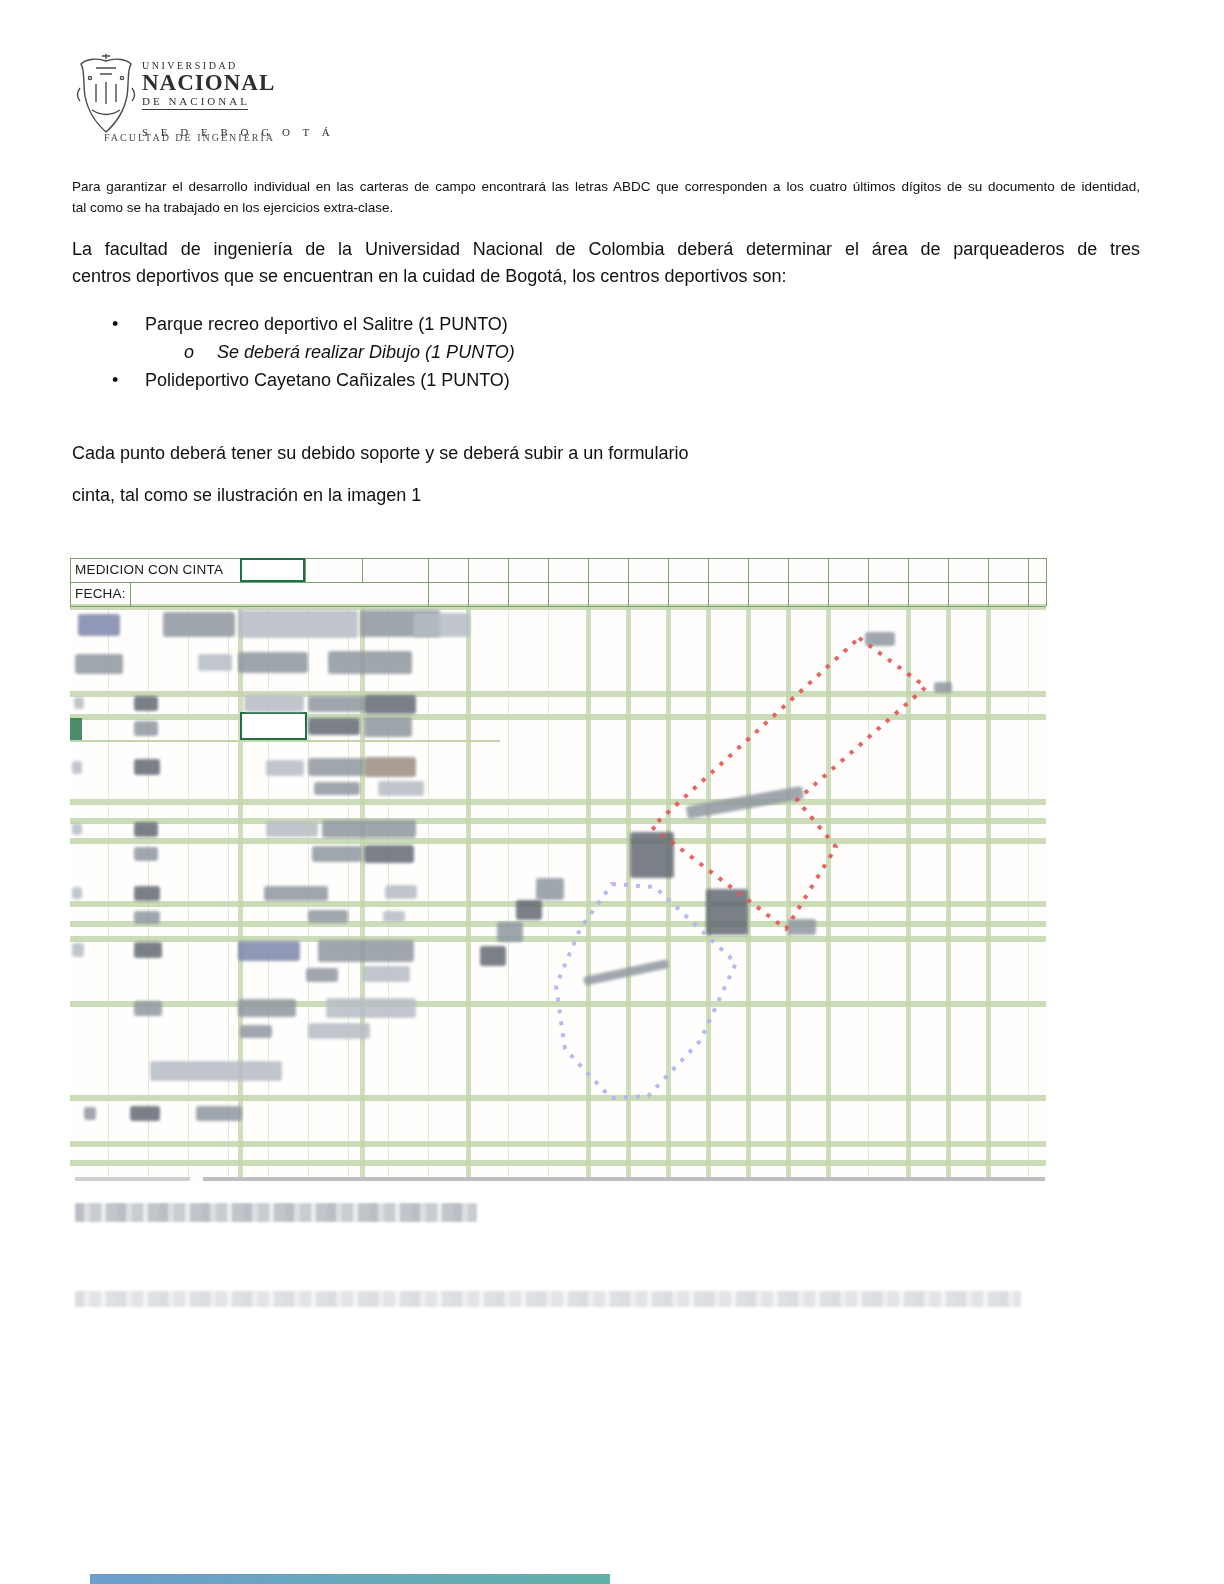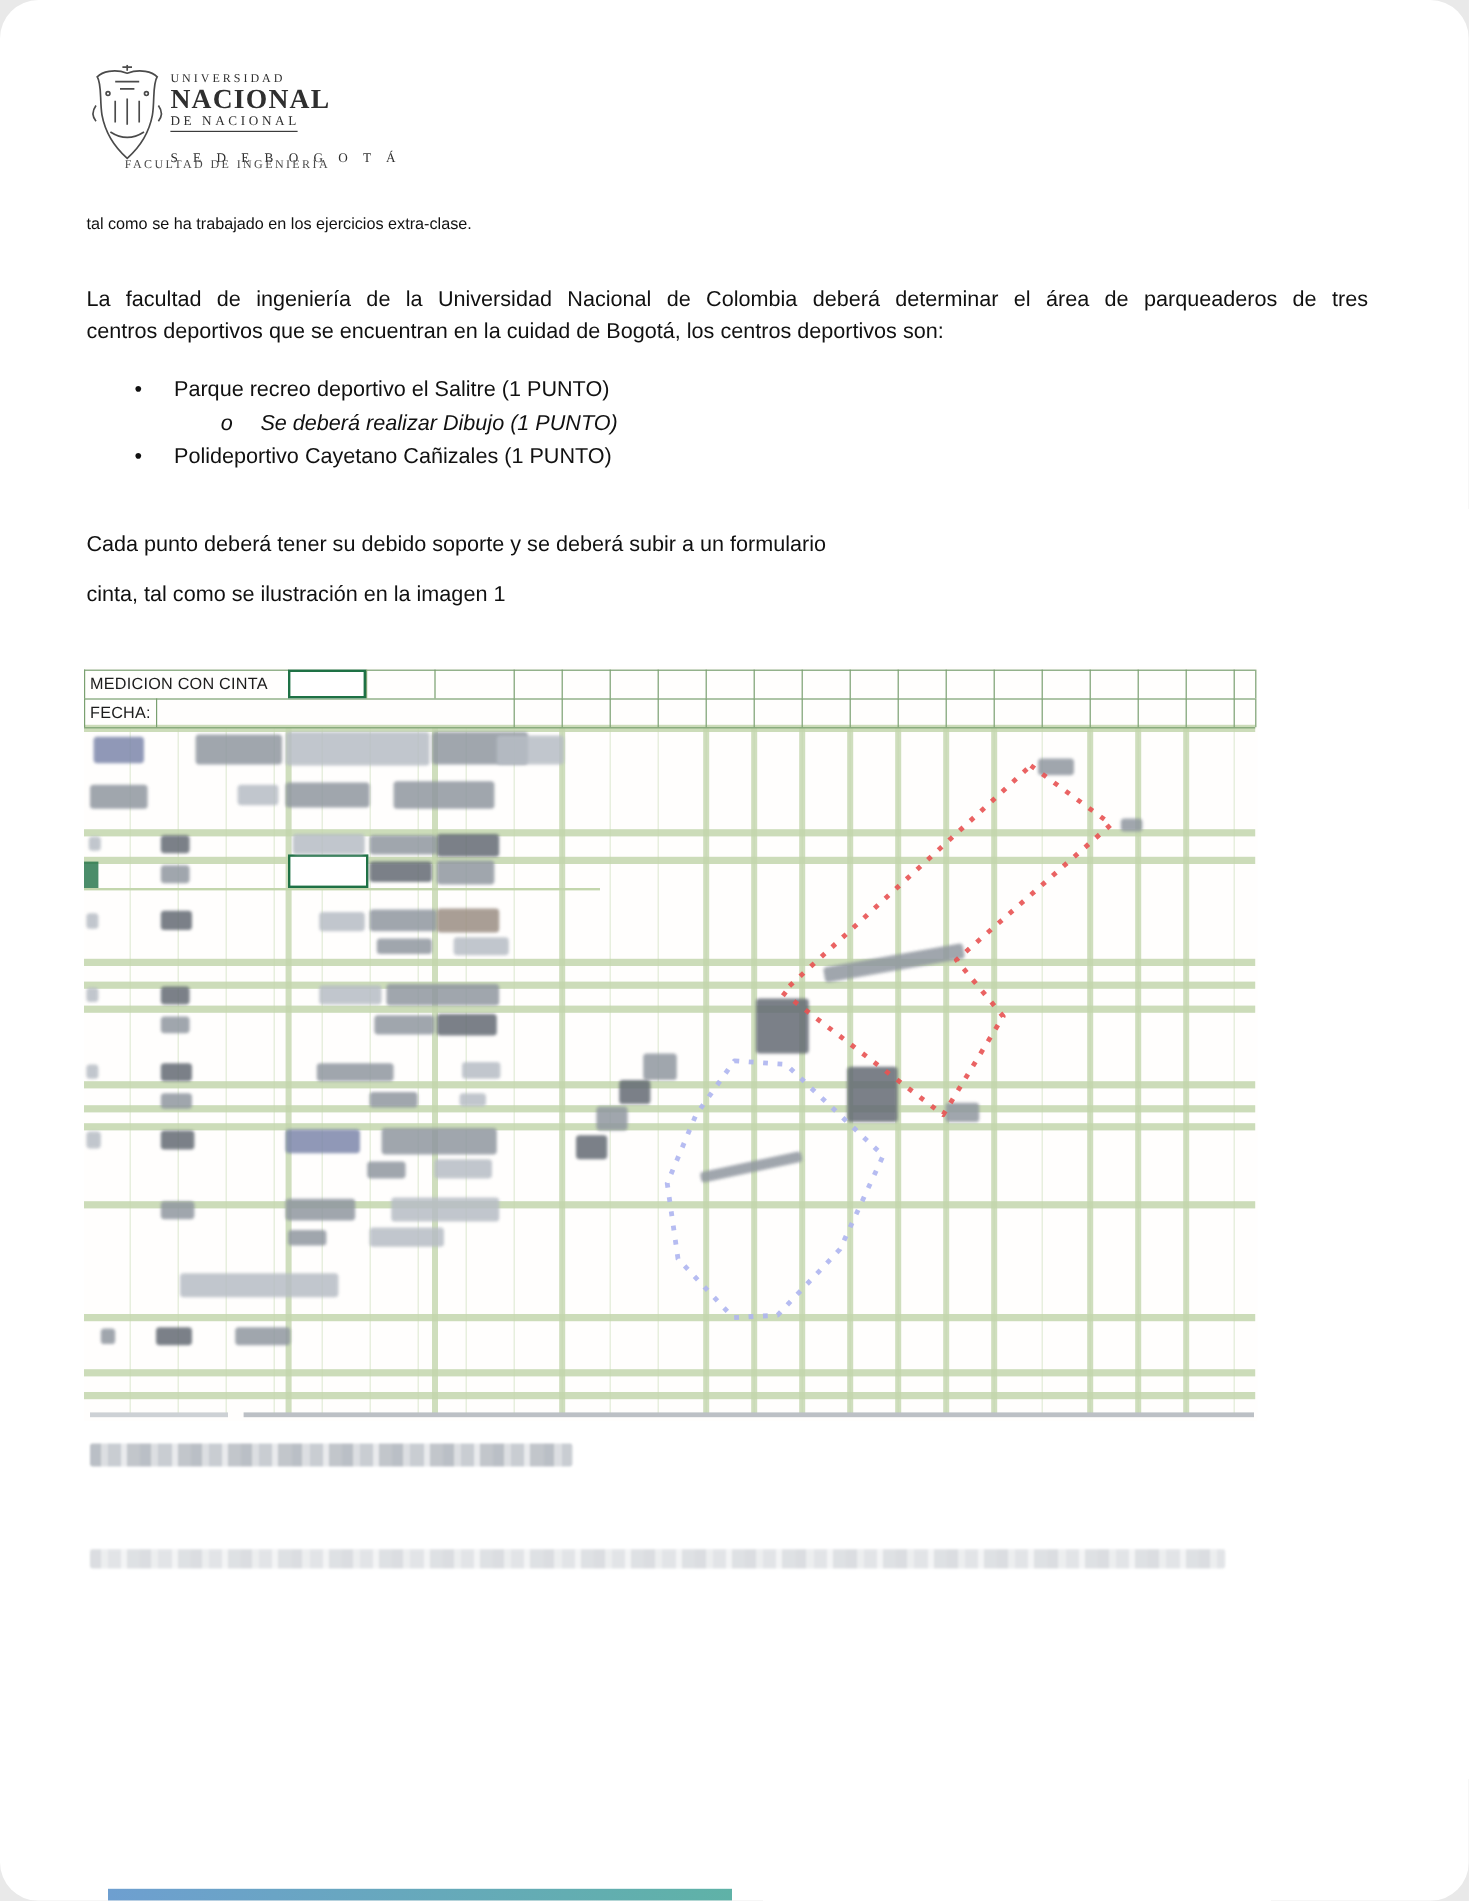--- a/index.html
+++ b/index.html
@@ -1,17 +1,17 @@
 <!DOCTYPE html>
 <html><head>
 <meta charset="utf-8">
 <style>
   html,body{margin:0;padding:0;background:#e9e9e9;}
   .page{position:relative;width:1224px;height:1584px;background:#ffffff;overflow:hidden;
-        font-family:"Liberation Sans",sans-serif;color:#151515;margin:0 auto;border-radius:32px;}
+        font-family:"Liberation Sans",sans-serif;color:#151515;margin:0 auto;}
   .abs{position:absolute;}
   
   .logo-text{font-family:"Liberation Serif",serif;color:#2f2f2f;}
   .logo-u{font-size:10px;letter-spacing:2.5px;}
   .logo-n{font-size:23px;font-weight:600;letter-spacing:1px;line-height:24px;}
   .logo-dc{font-size:11px;letter-spacing:3px;}
   .logo-rule{border-top:1.6px solid #3c3c3c;width:106px;margin-top:2px;}
   .logo-sede{font-size:11px;letter-spacing:5px;margin-top:16px;}
   .logo-fac{font-size:10px;letter-spacing:2px;color:#4a4a4a;font-family:Liberation Serif, serif;}
   
@@ -52,20 +52,21 @@
     <div class="logo-u">UNIVERSIDAD</div>
     <div class="logo-n">NACIONAL</div>
     <div class="logo-dc">DE NACIONAL</div>
     <div class="logo-rule"></div>
     <div class="logo-sede">S E D E   B O G O T Á</div>
   </div>
   <div class="abs logo-fac" style="left:104px;top:132px;">FACULTAD DE INGENIERÍA</div>
 
 
   <div class="abs note" style="top:176px;">
+    <div class="just">Para garantizar el desarrollo individual en las carteras de campo encontrará las letras ABDC que corresponden a los cuatro últimos dígitos de su documento de identidad,</div>
     <div>tal como se ha trabajado en los ejercicios extra-clase.</div>
   </div>
 
   <div class="abs body-text" style="left:72px;top:236px;width:1068px;">
     <div class="just">La facultad de ingeniería de la Universidad Nacional de Colombia deberá determinar el área de parqueaderos de tres</div>
     <div>centros deportivos que se encuentran en la cuidad de Bogotá, los centros deportivos son:</div>
   </div>
 
   <div class="abs body-text" style="left:112px;top:310px;width:1000px;line-height:28px;">
     <div>

